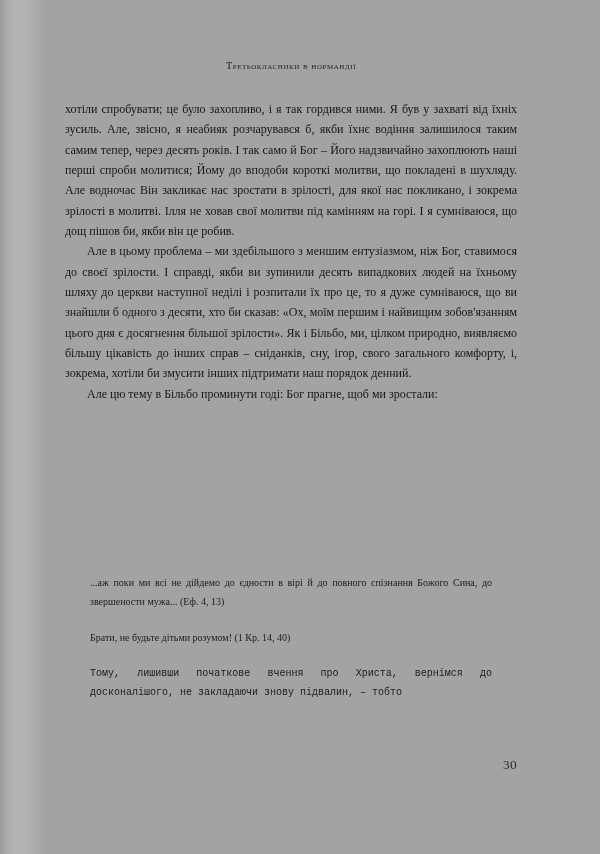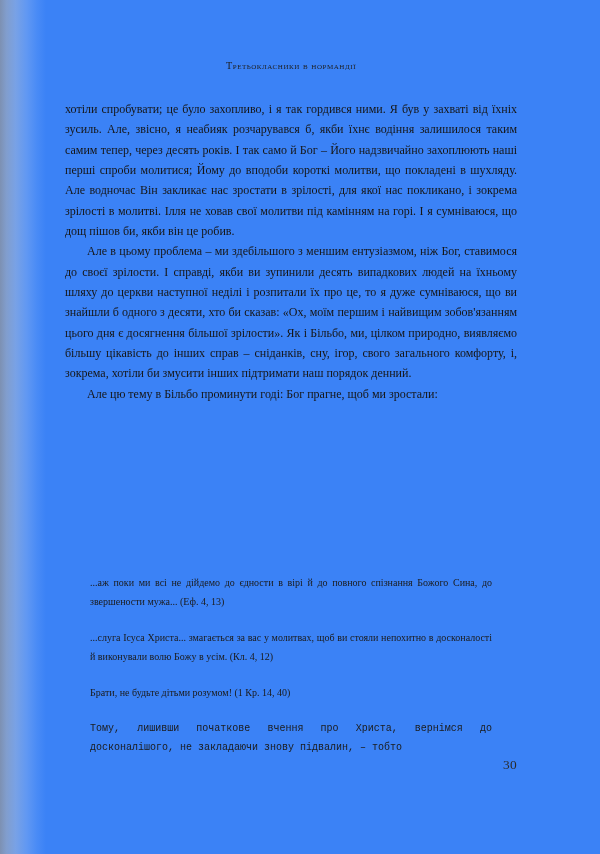--- a/index.html
+++ b/index.html
@@ -14,21 +14,21 @@
     overflow: hidden;
     font-family: "Liberation Serif", "DejaVu Serif", serif;
     color: #1a1a1a;
     -webkit-font-smoothing: antialiased;
   }
 
   
   #page {
     position: absolute;
     inset: 0;
-    background: #3b82f6;
+    background: #a3a3a3;
   }
 
   
   #spine-shadow {
     position: absolute;
     left: 0;
     top: 0;
     width: 46px;
     height: 100%;
     background: linear-gradient(to right,
@@ -129,21 +129,20 @@
     <div class="running-header">Третьокласники в Нормандії</div>
 
     <div class="body-block">
       <p class="para no-indent">хотіли спробувати; це було захопливо, і я так гордився ними. Я був у захваті від їхніх зусиль. Але, звісно, я неабияк розчарувався б, якби їхнє водіння залишилося таким самим тепер, через десять років. І так само й Бог – Його надзвичайно захоплюють наші перші спроби молитися; Йому до вподоби короткі молитви, що покладені в шухляду. Але водночас Він закликає нас зростати в зрілості, для якої нас покликано, і зокрема зрілості в молитві. Ілля не ховав свої молитви під камінням на горі. І я сумніваюся, що дощ пішов би, якби він це робив.</p>
       <p class="para">Але в цьому проблема – ми здебільшого з меншим ентузіазмом, ніж Бог, ставимося до своєї зрілости. І справді, якби ви зупинили десять випадкових людей на їхньому шляху до церкви наступної неділі і розпитали їх про це, то я дуже сумніваюся, що ви знайшли б одного з десяти, хто би сказав: «Ох, моїм першим і найвищим зобов'язанням цього дня є досягнення більшої зрілости». Як і Більбо, ми, цілком природно, виявляємо більшу цікавість до інших справ – сніданків, сну, ігор, свого загального комфорту, і, зокрема, хотіли би змусити інших підтримати наш порядок денний.</p>
       <p class="para">Але цю тему в Більбо проминути годі: Бог прагне, щоб ми зростали:</p>
     </div>
 
     <div class="quote-group">
       <p class="quote">...аж поки ми всі не дійдемо до єдности в вірі й до повного спізнання Божого Сина, до звершености мужа... (Еф. 4, 13)</p>
-      <p class="quote">...слуга Ісуса Христа... змагається за вас у молитвах, щоб ви стояли непохитно в досконалості й виконували волю Божу в усім. (Кл. 4, 12)</p>
       <p class="quote">Брати, не будьте дітьми розумом! (1 Кр. 14, 40)</p>
       <p class="quote">Тому, лишивши початкове вчення про Христа, вернімся до досконалішого, не закладаючи знову підвалин, – тобто</p>
     </div>
 
     <div class="folio">30</div>
 
   </div>
 </div>
 
 </body></html>

